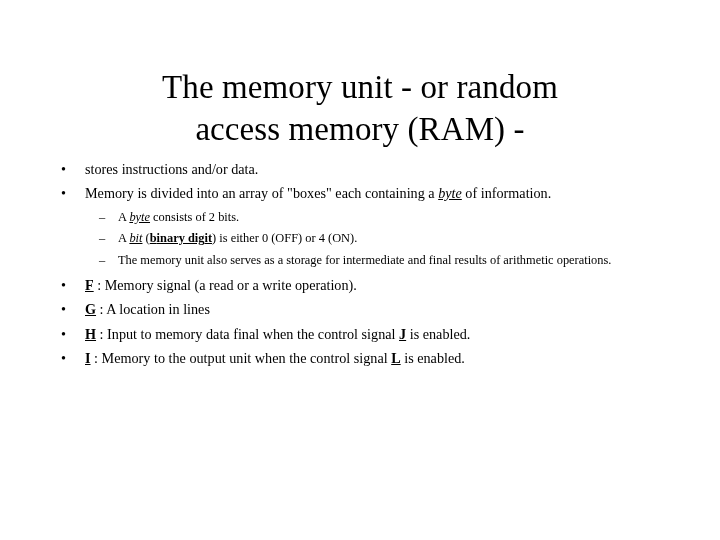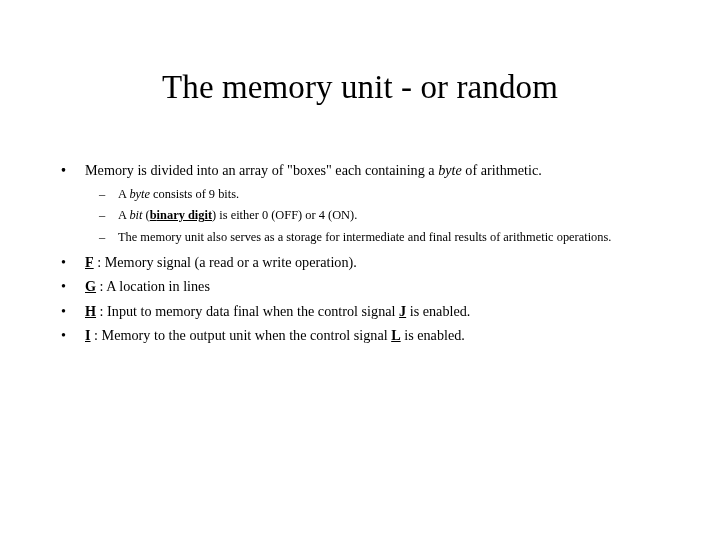--- a/index.html
+++ b/index.html
@@ -93,51 +93,53 @@
     text-align: left;
   }
   li.bullet2 > .mark {
     position: absolute;
     left: 99px;
     top: 0;
     font-size: 12.4px;
     line-height: 1.72;
   }
 
-  .it { font-style: italic; }
+  .it { font-style: italic; text-decoration: underline; }
   .bd { font-weight: bold; text-decoration: underline; }
   .ul { text-decoration: underline; }
 </style>
 </head>
 <body>
 
 <div class="slide">
 
   <h1 class="slide-title">
     <span class="tline">The memory unit - or random</span>
+    <span class="tline">access memory (RAM) -</span>
   </h1>
 
   <div class="body-area">
     <ul class="lvl1">
 
       <li class="bullet1">
         <span class="mark">•</span>
+        <span>stores instructions and/or data.</span>
       </li>
 
       <li class="bullet1">
         <span class="mark">•</span>
-        <span>Memory is divided into an array of "boxes" each containing a </span><span class="it">byte</span><span> of arithmetic.</span>
+        <span>Memory is divided into an array of "boxes" each containing a </span><span class="it">byte</span><span> of information.</span>
       </li>
 
       <li style="list-style:none">
         <ul class="lvl2">
 
           <li class="bullet2">
             <span class="mark">–</span>
-            <span>A </span><span class="it">byte</span><span> consists of 9 bits.</span>
+            <span>A </span><span class="it">byte</span><span> consists of 2 bits.</span>
           </li>
 
           <li class="bullet2">
             <span class="mark">–</span>
             <span>A </span><span class="it">bit</span><span> (</span><span class="bd ul">b</span><span class="bd">inary dig</span><span class="bd ul">it</span><span>) is either 0 (OFF) or 4 (ON).</span>
           </li>
 
           <li class="bullet2">
             <span class="mark">–</span>
             <span>The memory unit also serves as a storage for intermediate and final results of arithmetic operations.</span>

